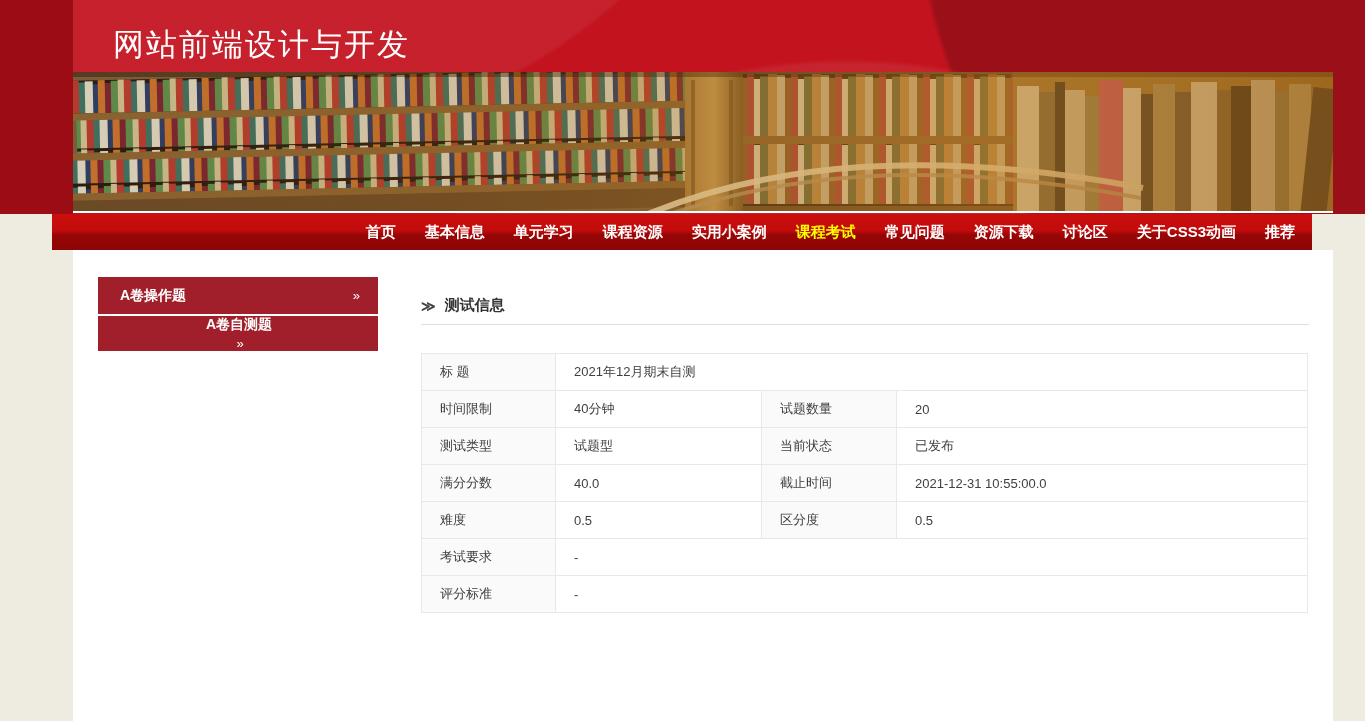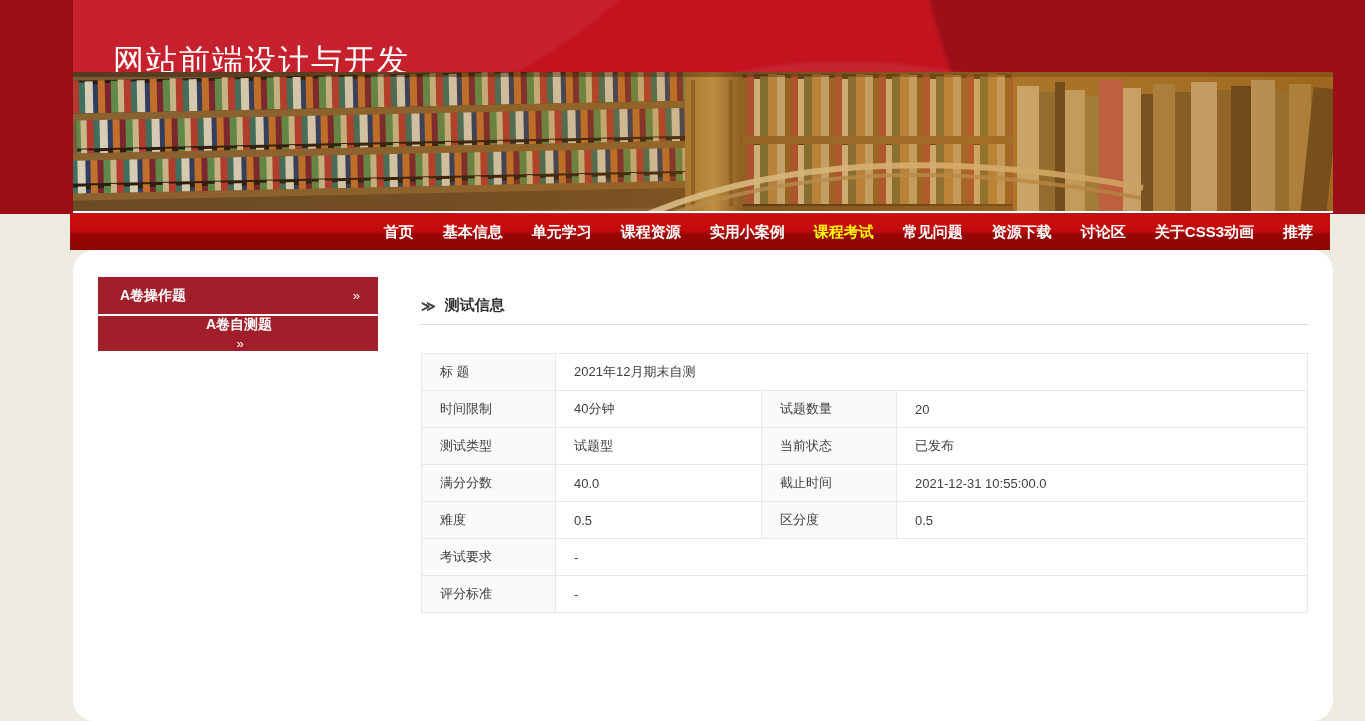--- a/index.html
+++ b/index.html
@@ -13,47 +13,46 @@
       radial-gradient(circle 560px at 108% -120px, rgba(0,0,0,0.20) 0 99%, transparent 100%),
       radial-gradient(circle 900px at 62% 640px, rgba(255,255,255,0.07) 0 64%, transparent 64.6%),
       radial-gradient(circle 700px at 18% -420px, rgba(255,255,255,0.06) 0 80%, transparent 80.6%),
       #c2131f;
   }
   .left-strip{
     position:absolute; left:0; top:0; width:73px; height:214px;
     background:#9b0c15;
   }
   .site-title{
-    position:absolute; left:113px; top:40px;
+    position:absolute; left:113px; top:24px;
     color:#ffffff; font-size:31px; letter-spacing:2px; font-weight:500;
   }
   .banner{
     position:absolute; left:73px; top:72px; width:1260px; height:141px;
     border-bottom:2px solid #ffffff; overflow:hidden; background:#8a6a42;
   }
   .banner svg{ display:block; }
 
   
   .nav{
-    margin-left:70px; width:1260px; height:36px;
+    margin-left:52px; width:1260px; height:36px;
     background:linear-gradient(180deg,#cb0e0e 0%, #c20b0b 46%, #970606 58%, #8e0404 100%);
     display:flex; align-items:center; justify-content:flex-end;
     gap:29px; padding-right:17px;
   }
   .nav a{
     color:#ffffff; text-decoration:none; font-size:15px; font-weight:bold;
     white-space:nowrap; cursor:pointer;
   }
   .nav a.active{ color:#ffff00; }
 
   
   .wrapper{
     position:relative; margin-left:73px; width:1260px; height:471px;
     background:#ffffff;
-    border-radius:21px;
   }
   .sidebar{ position:absolute; left:25px; top:27px; width:280px; }
   .side-item{
     height:37px; background:#a11f2b; color:#ffffff;
     display:flex; align-items:center; justify-content:space-between;
     padding:0 20px 0 22px; font-size:14px; font-weight:bold; cursor:pointer;
   }
   .side-item + .side-item{ border-top:2px solid #ffffff;flex-direction:column; }
   .side-item .chev{ font-size:13px; font-weight:normal; letter-spacing:-2px; }
 

